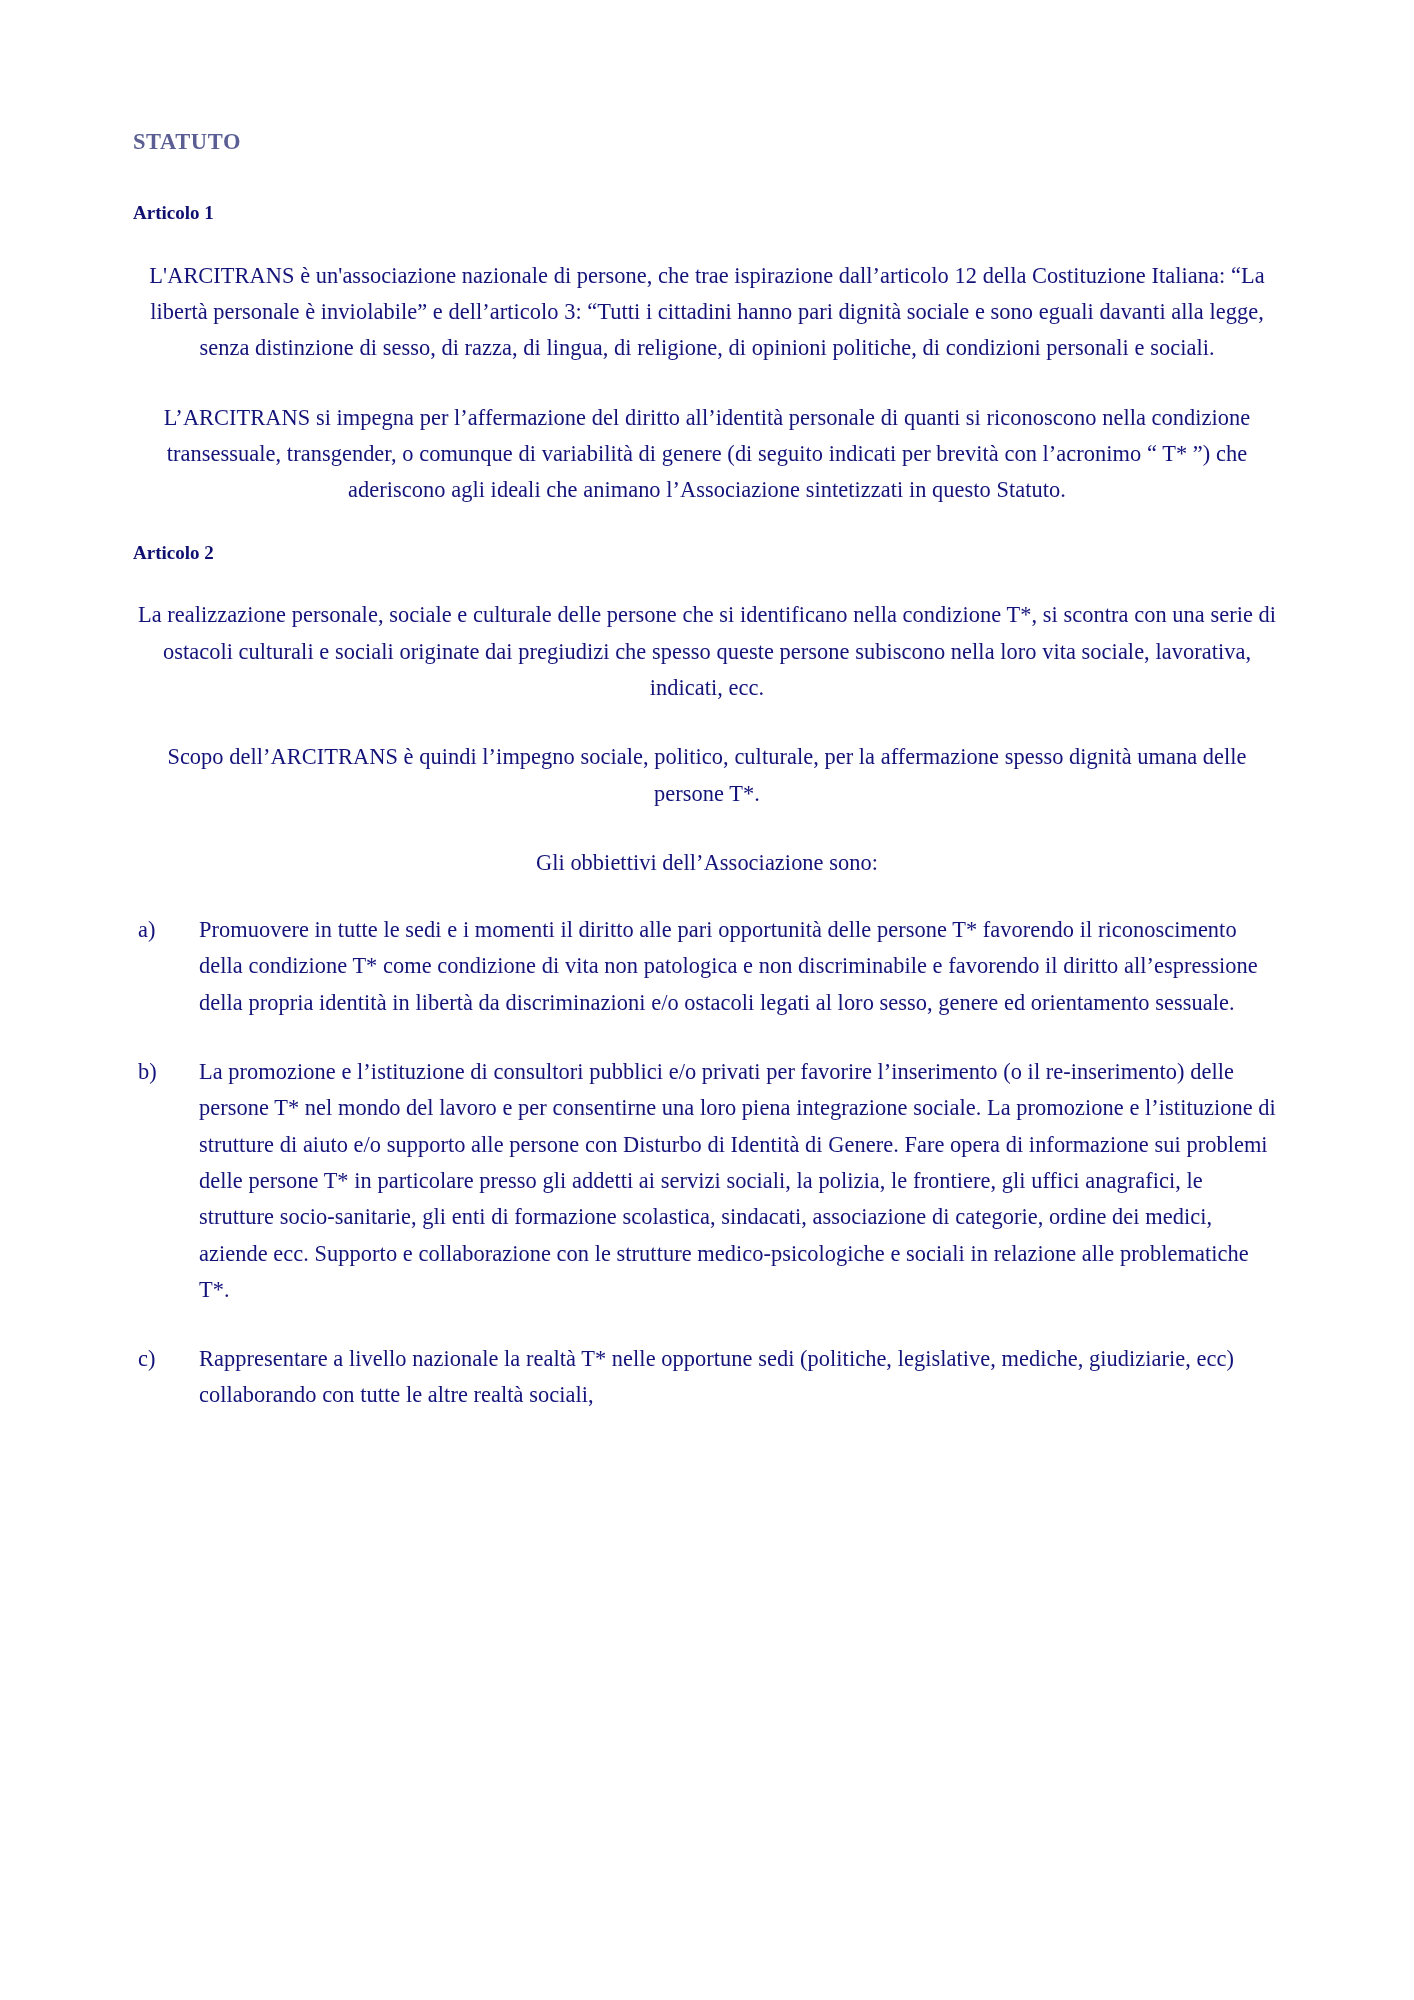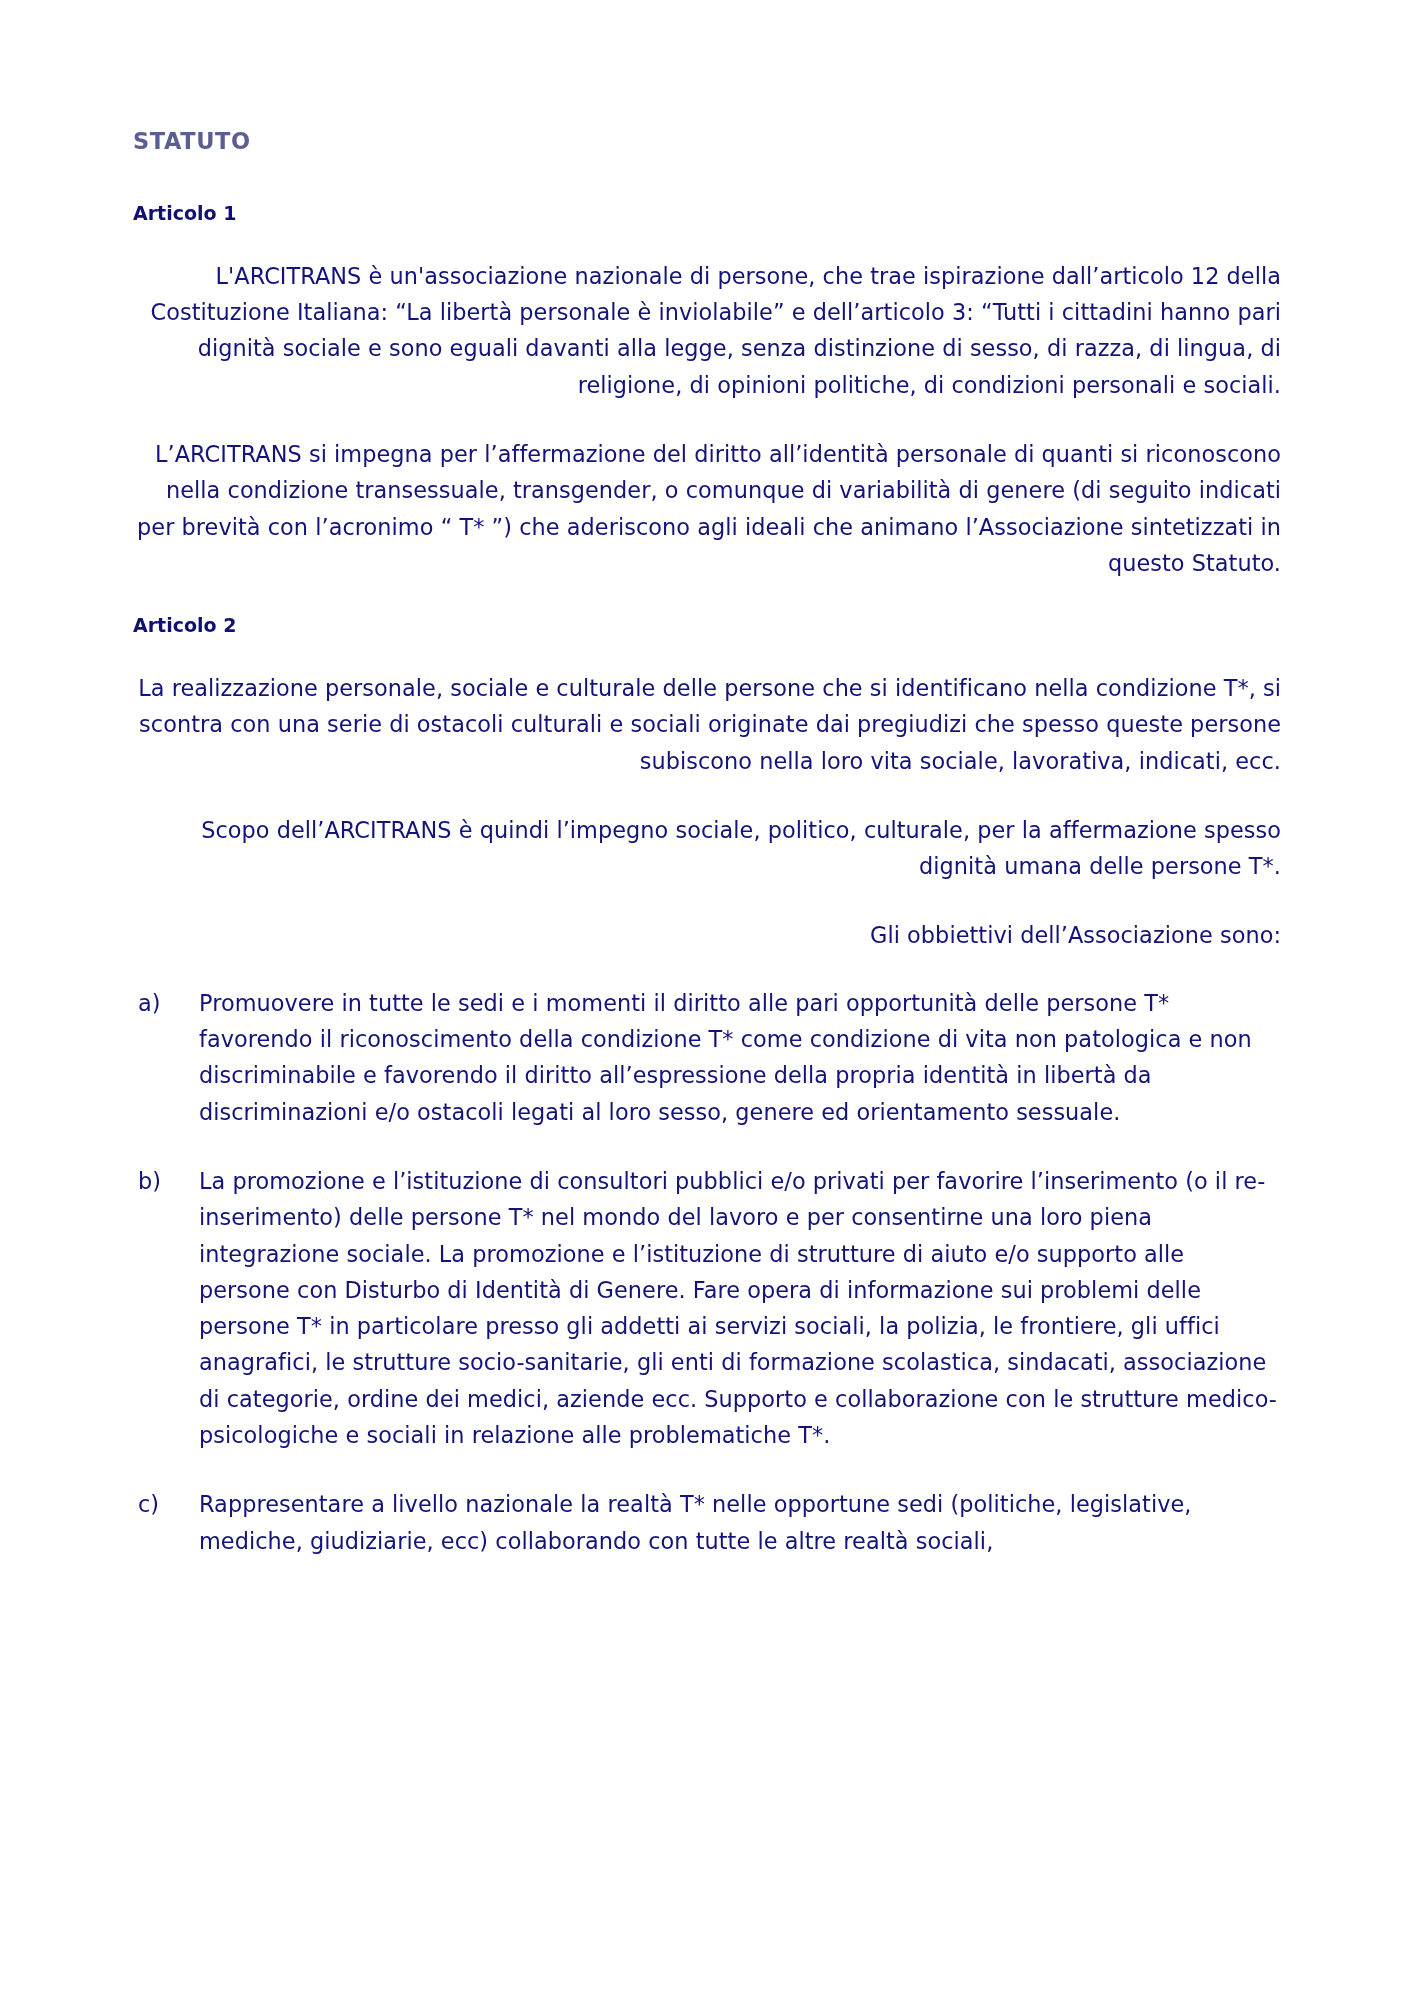--- a/index.html
+++ b/index.html
@@ -14,20 +14,21 @@
     -webkit-font-smoothing: antialiased;
   }
   .page {
     position: relative;
     width: 1414px;
     height: 2000px;
     background: #ffffff;
     box-sizing: border-box;
     padding: 128px 133px 8px 133px;
     overflow: hidden;
+    font-family: Liberation Serif, serif;
   }
   .doc-title {
     font-size: 22.5px;
     font-weight: bold;
     color: #5b5e92;
     letter-spacing: 0.6px;
     margin: 0 0 47px 0;
     line-height: 1.2;
   }
   .article-heading {
@@ -38,21 +39,21 @@
     line-height: 1.2;
   }
   .article-heading.spaced-top {
     margin-top: 19px;
   }
   p.body-text {
     font-size: 22.4px;
     color: #13137a;
     line-height: 1.62;
     margin: 15px 0 33px 0;
-    text-align: right;
+    text-align: center;
     letter-spacing: 0.05px;
   }
   p.body-text.tight {
     margin-bottom: 31px;
   }
   ol.lettered-list {
     list-style: none;
     margin: 0;
     padding: 0;
   }

